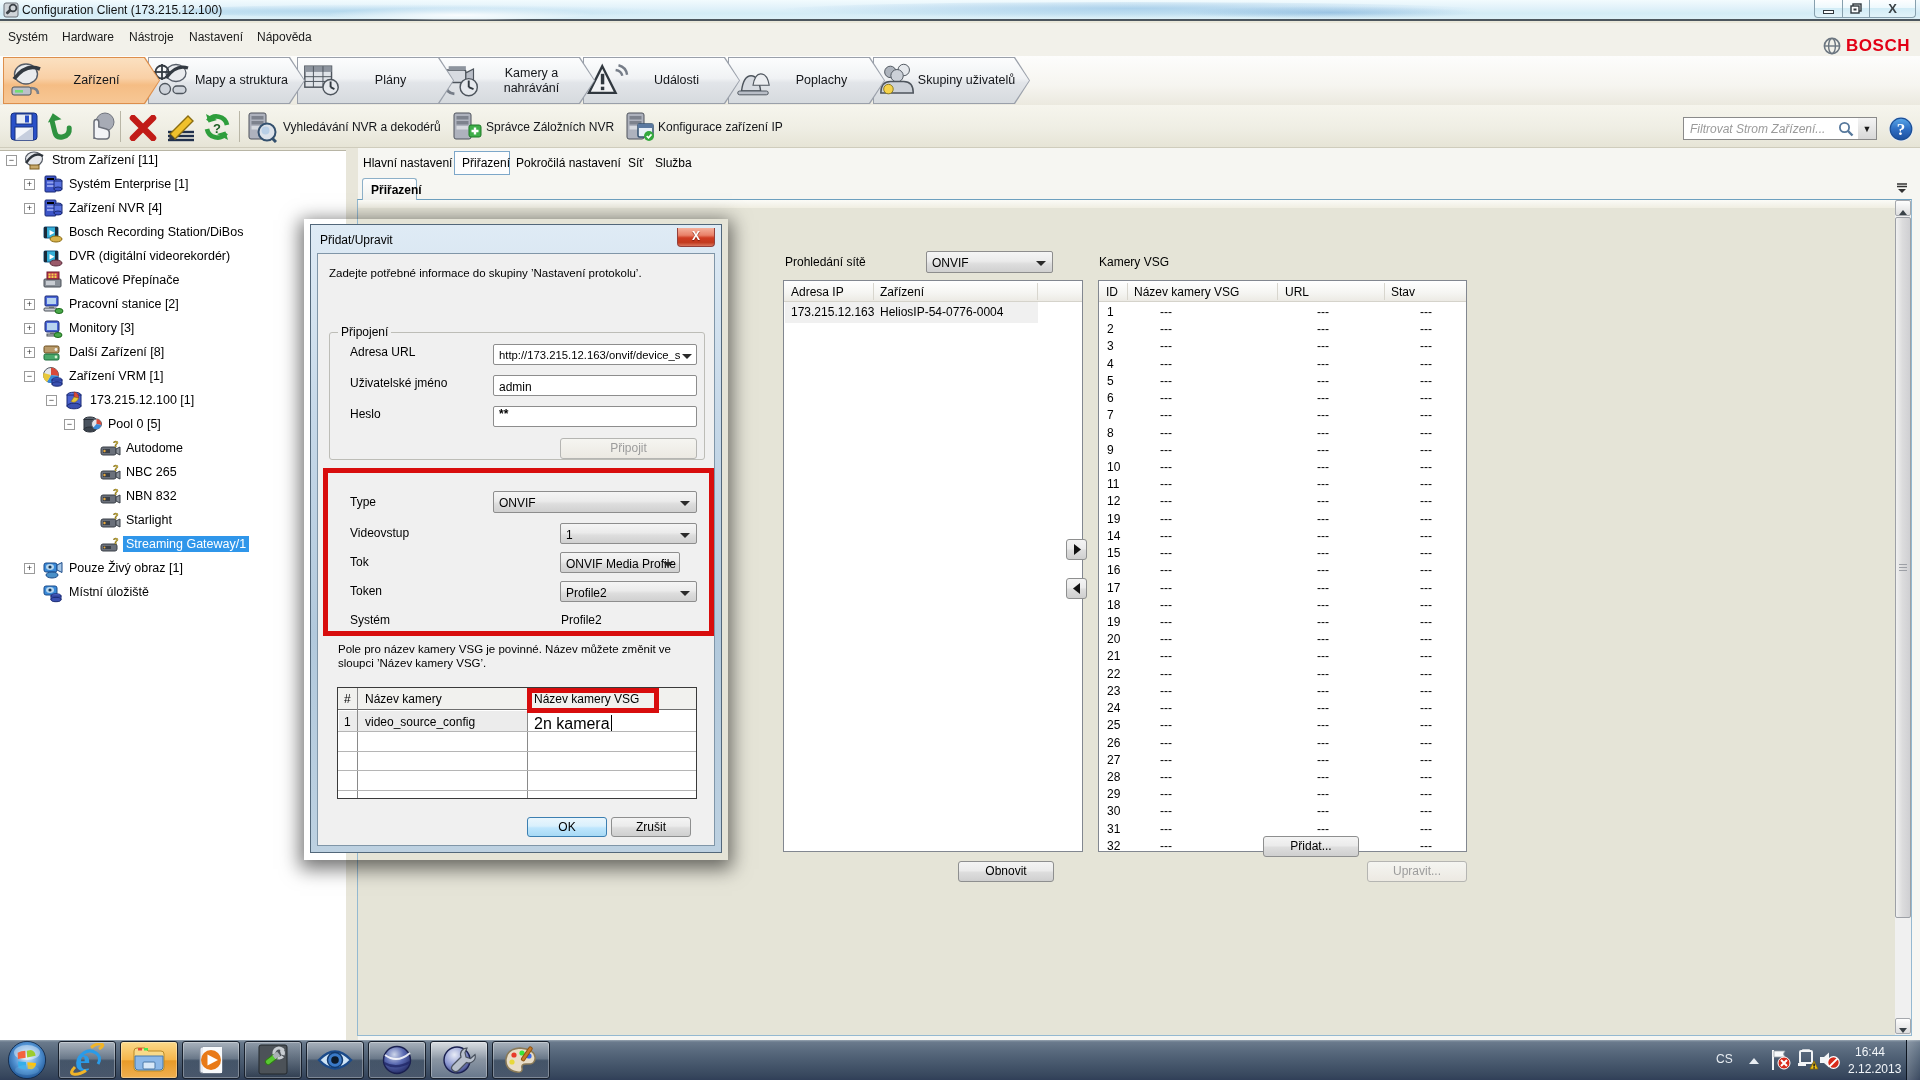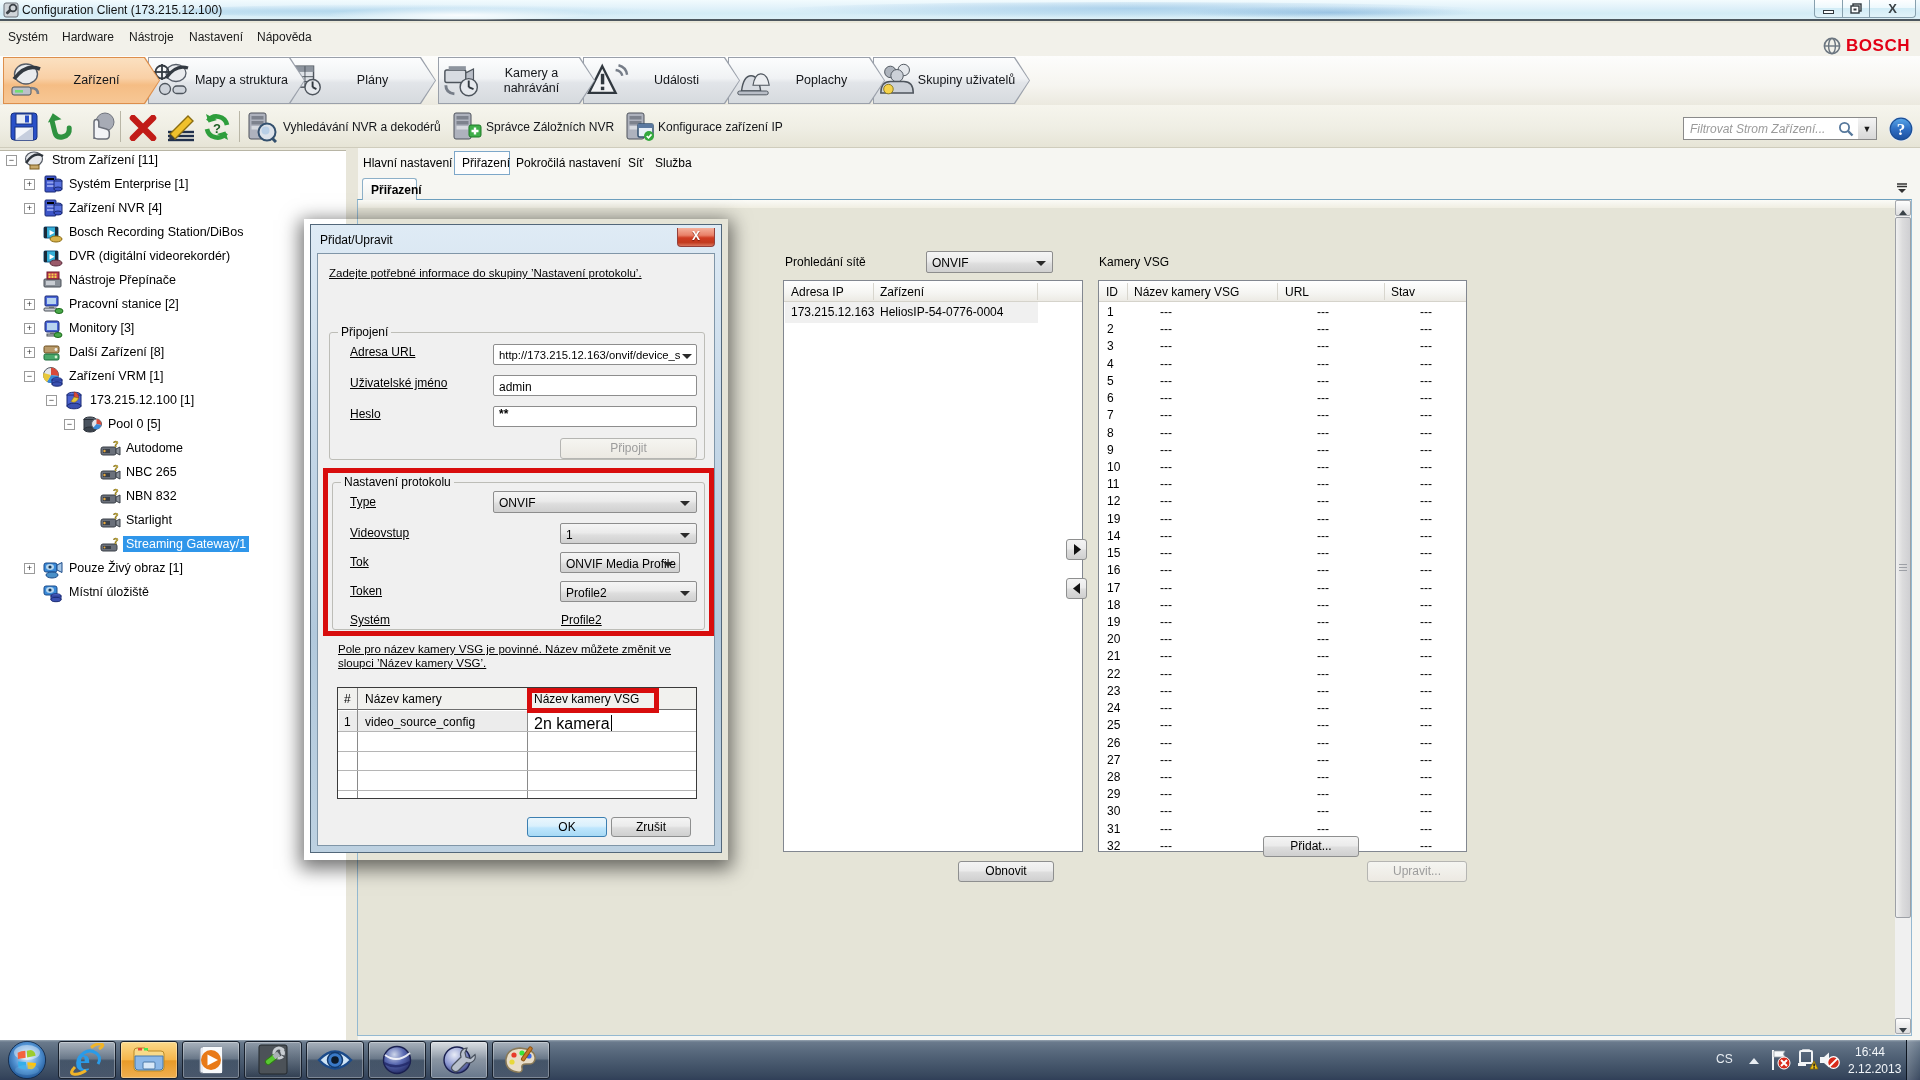--- a/index.html
+++ b/index.html
@@ -85,21 +85,21 @@
 .winput { position:absolute; border:1px solid #8d8d8d; border-radius:2px; background:#fff; }
 .winput .txt { position:absolute; left:5px; top:4px; font-size:12px; color:#000; white-space:nowrap;}
 
 #dlgshadow { left:304px; top:219px; width:424px; height:641px; box-shadow:0 5px 18px 4px rgba(0,0,0,0.55); }
 #dialog { left:310px; top:224px; width:412px; height:629px;
   background:linear-gradient(180deg,#dfebf5 0%,#c7d9e9 30%,#b2c9dc 65%,#bdd1e1 100%); border:1px solid #52677a; border-radius:0; }
 #dlg-title { position:absolute; left:9px; top:8px; font-size:12px; color:#000; }
 #dlg-client { position:absolute; left:6px; top:28px; width:398px; height:593px; background:#f0f0f0; border:1px solid #8096a8;}
 #dlg-close { position:absolute; left:366px; top:3px; width:38px; height:19px; border:1px solid #93403a; border-top:none; border-radius:0 0 4px 4px;
   background:linear-gradient(180deg,#f5b09b 0%,#e98169 40%,#cf3c22 55%,#c23a1e 80%,#d8745c 100%); color:#fff; font-weight:bold; font-size:12px; text-align:center; line-height:17px; text-shadow:0 1px 1px #7a1d0c;}
-.dtext { position:absolute; font-size:12px; color:#000; white-space:nowrap;text-decoration:underline; }
+.dtext { position:absolute; font-size:12px; color:#000; white-space:nowrap; }
 .group { position:absolute; border:1px solid #bdbdb7; border-radius:3px; }
 .group > span { position:absolute; left:8px; top:-8px; background:#f0f0f0; padding:0 3px; font-size:12px; color:#000;}
 .redbox { position:absolute; border:5px solid #d80d0d; }
 .dth { position:absolute; top:0; height:22px; background:#f1f1ee; border-bottom:1px solid #6e6e6e; font-size:13px; }
 .dcol { position:absolute; top:0; bottom:0; width:1px; background:#8a8a8a;}
 .drow { position:absolute; left:0; right:0; height:1px; background:#b5b5b5;}
 
 #taskbar { left:0; top:1040px; width:1920px; height:40px;
   background:linear-gradient(180deg,#98a5b2 0%,#6a7a8c 5%,#57687c 30%,#46576c 60%,#38485e 88%,#303f58 100%); }
 .tbtn { position:absolute; top:1041px; width:58px; height:38px; border:1px solid #18202c; border-radius:3px;
@@ -171,21 +171,21 @@
 <circle cx="10" cy="12" r="6.5" fill="none" stroke="#333a42" stroke-width="1.8"></circle>
 <line x1="10" y1="4" x2="10" y2="20" stroke="#333a42" stroke-width="1.8"></line>
 <line x1="2" y1="12" x2="18" y2="12" stroke="#333a42" stroke-width="1.8"></line>
 <circle cx="13" cy="29" r="5.5" fill="#ced3da" stroke="#4d545c" stroke-width="1.3"></circle>
 <rect x="21" y="26" width="13" height="7.5" rx="3.75" fill="#ced3da" stroke="#4d545c" stroke-width="1.3"></rect>
 </svg></div>
       <div class="lbl">
         <span>Mapy a struktura</span>
       </div>
     </div>
-    <div class="navtab gray" style="left:279px;width:157px;z-index:18">
+    <div class="navtab gray" style="left:297px;width:157px;z-index:18">
       <div class="shape"></div>
       <div class="inner"></div>
       <div class="ico"><svg viewBox="0 0 44 42" width="42" height="41">
 <rect x="4" y="6" width="28" height="22" fill="#dfe3e8" stroke="#4d545c" stroke-width="1.5"></rect>
 <rect x="4" y="6" width="28" height="6" fill="#8d949e"></rect>
 <line x1="13" y1="6" x2="13" y2="28" stroke="#4d545c"></line>
           <line x1="23" y1="6" x2="23" y2="28" stroke="#4d545c"></line>
 <line x1="4" y1="17" x2="32" y2="17" stroke="#4d545c"></line>
           <line x1="4" y1="22" x2="32" y2="22" stroke="#4d545c"></line>
 <circle cx="31" cy="28" r="8" fill="#e6e9ed" stroke="#4d545c" stroke-width="1.5"></circle>
@@ -390,21 +390,21 @@
 <rect x="5" y="1" width="12" height="7" fill="#c03a50" stroke="#701a28"></rect>
 <g fill="#f2d24a">
         <rect x="6.5" y="2.5" width="2" height="2"></rect>
         <rect x="9.5" y="2.5" width="2" height="2"></rect>
         <rect x="12.5" y="2.5" width="2" height="2"></rect>
         <rect x="6.5" y="5" width="2" height="2"></rect>
         <rect x="9.5" y="5" width="2" height="2"></rect>
         <rect x="12.5" y="5" width="2" height="2"></rect>
       </g>
     </svg>
-    <div class="abs treerow" style="left:69px;top:273px">Nástroje Přepínače</div>
+    <div class="abs treerow" style="left:69px;top:273px">Maticové Přepínače</div>
     <div class="abs plusbox" style="left:24px;top:299px">+</div>
     <svg class="ticon" style="left:42px;top:295px" viewBox="0 0 22 20" width="22" height="20">
       <rect x="3" y="1" width="13" height="10" rx="1" fill="#4a66d8" stroke="#1a2a74"></rect>
 <rect x="5" y="3" width="9" height="6" fill="#b8d4f0"></rect>
 <rect x="7" y="11" width="5" height="2" fill="#8a9098"></rect>
 <rect x="2" y="13" width="13" height="3" rx="1" fill="#c9cdd3" stroke="#4a5058"></rect>
 <ellipse cx="17" cy="16" rx="4" ry="2.5" fill="#4aa84a" stroke="#1a6a1a"></ellipse>
     </svg>
     <div class="abs treerow" style="left:69px;top:297px">Pracovní stanice [2]</div>
     <div class="abs plusbox" style="left:24px;top:323px">+</div>
@@ -716,23 +716,20 @@
         </div>
         <div class="dtext" style="left:32px;top:122px">Uživatelské jméno</div>
         <div class="winput" style="left:175px;top:121px;width:204px;height:21px">
           <span class="txt">admin</span>
         </div>
         <div class="dtext" style="left:32px;top:153px">Heslo</div>
         <div class="winput" style="left:175px;top:152px;width:204px;height:21px">
           <span class="txt" style="font-weight:bold;top:0px">**</span>
         </div>
         <div class="wbtn dis" style="left:242px;top:184px;width:137px;height:21px;line-height:19px">Připojit</div>
-        <div class="group" style="left:14px;top:228px;width:373px;height:148px">
-          <span>Nastavení protokolu</span>
-        </div>
         <div class="dtext" style="left:32px;top:241px">Type</div>
         <div class="combo" style="left:175px;top:237px;width:204px;height:22px">
           <span class="txt">ONVIF</span>
           <span class="arr"></span>
         </div>
         <div class="dtext" style="left:32px;top:272px">Videovstup</div>
         <div class="combo" style="left:242px;top:269px;width:137px;height:21px">
           <span class="txt">1</span>
           <span class="arr"></span>
         </div>

